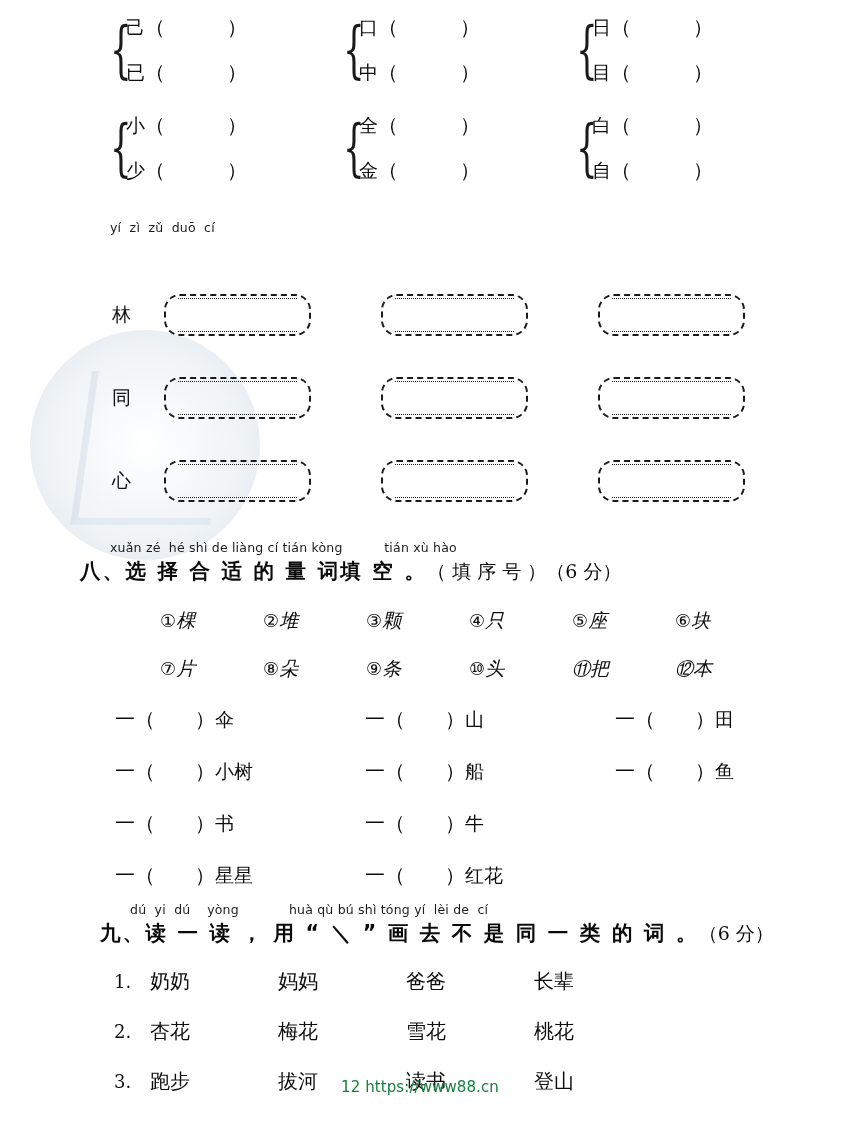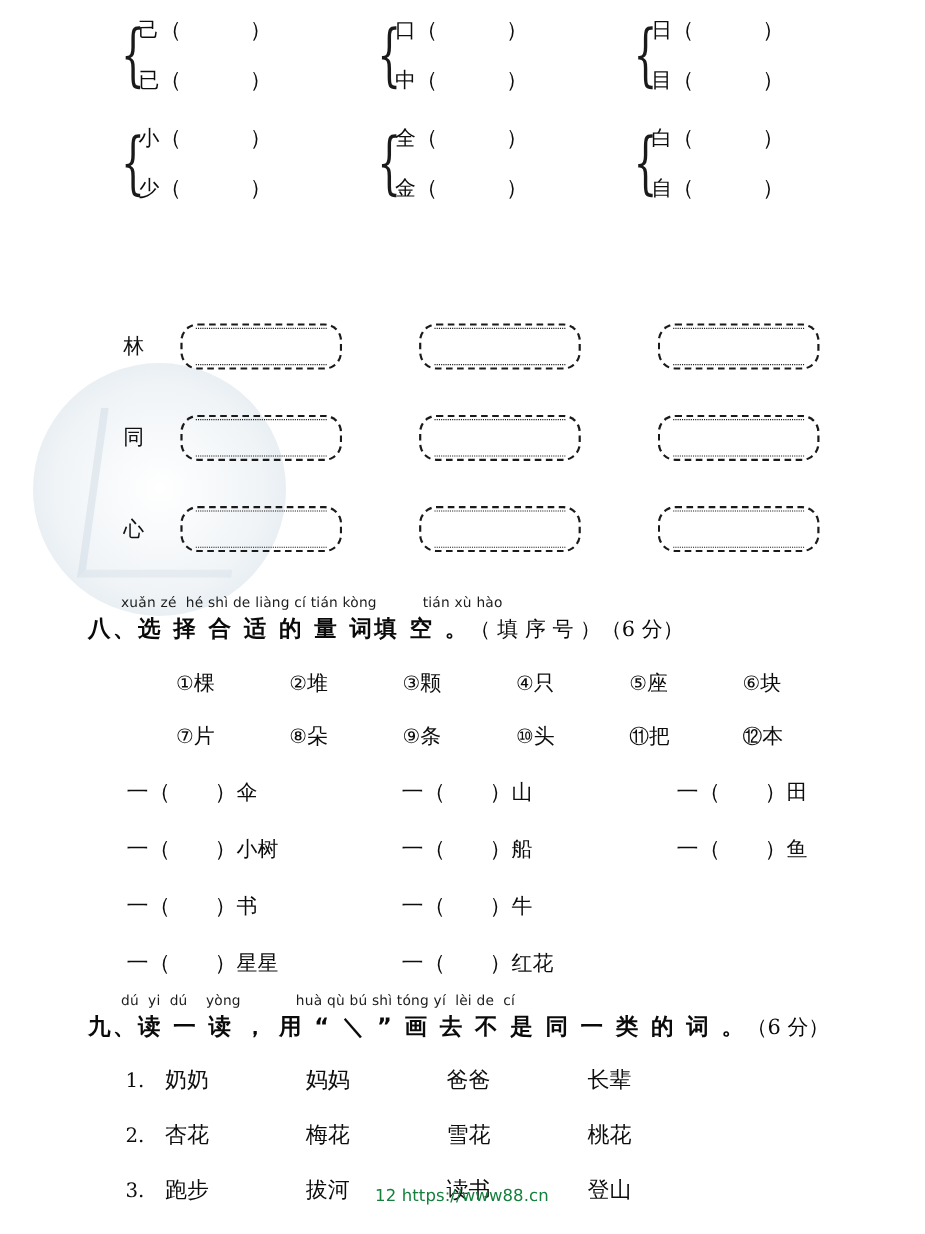--- a/index.html
+++ b/index.html
@@ -169,20 +169,21 @@
   .optgrid { position: absolute; left: 160px; top: 608px; }
   .optrow {
     display: flex;
     margin-bottom: 22px;
   }
   .opt {
     width: 103px;
     font-family: "DejaVu Sans", sans-serif;
     font-size: 19px;
     white-space: nowrap;
+    font-style: italic;
   }
   .opt .num {
     font-family: "DejaVu Sans", sans-serif;
     font-size: 18px;
   }
 
   
   .fillgrid { position: absolute; left: 115px; top: 706px; }
   .fillrow {
     display: flex;
@@ -285,20 +286,21 @@
         <div class="brace-pair">
           <div class="brace-item"><span>白</span><span class="paren">（</span><span class="gap-blank"></span><span class="paren">）</span></div>
           <div class="brace-item"><span>自</span><span class="paren">（</span><span class="gap-blank"></span><span class="paren">）</span></div>
         </div>
       </div>
     </div>
 
   </div>
 
   <div class="qhead" style="top:220px;">
+    <div class="pinyin">yí  zì  zǔ  duō  cí</div>
   </div>
 
   <div class="boxgrid">
     <div class="boxrow">
       <div class="boxrow-char">林</div>
       <div class="dotbox"></div>
       <div class="dotbox"></div>
       <div class="dotbox"></div>
     </div>
     <div class="boxrow">
@@ -353,21 +355,21 @@
     <div class="fillrow">
       <div class="fillcell"><span class="paren">一（</span><span class="fill-blank"></span><span class="paren">）</span><span>书</span></div>
       <div class="fillcell"><span class="paren">一（</span><span class="fill-blank"></span><span class="paren">）</span><span>牛</span></div>
     </div>
     <div class="fillrow">
       <div class="fillcell"><span class="paren">一（</span><span class="fill-blank"></span><span class="paren">）</span><span>星星</span></div>
       <div class="fillcell"><span class="paren">一（</span><span class="fill-blank"></span><span class="paren">）</span><span>红花</span></div>
     </div>
   </div>
 
-  <div class="qhead" style="top:902px;">
+  <div class="qhead" style="top:902px;margin-left:20px;">
     <div class="pinyin">dú  yi  dú    yòng            huà qù bú shì tóng yí  lèi de  cí</div>
     <div class="qtitle"><span>九、</span><span>读 一 读 ， 用 “ ＼ ” 画 去 不 是 同 一 类 的 词 。</span><span class="score">（6 分）</span></div>
   </div>
 
   <div class="wordgrid">
     <div class="wordrow">
       <span class="idx">1.</span>
       <span class="w">奶奶</span>
       <span class="w">妈妈</span>
       <span class="w">爸爸</span>

